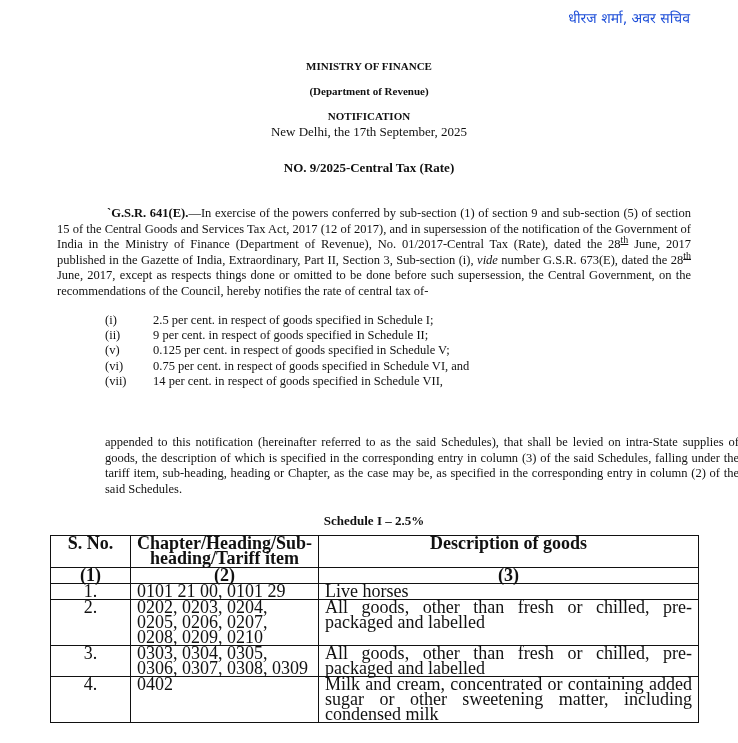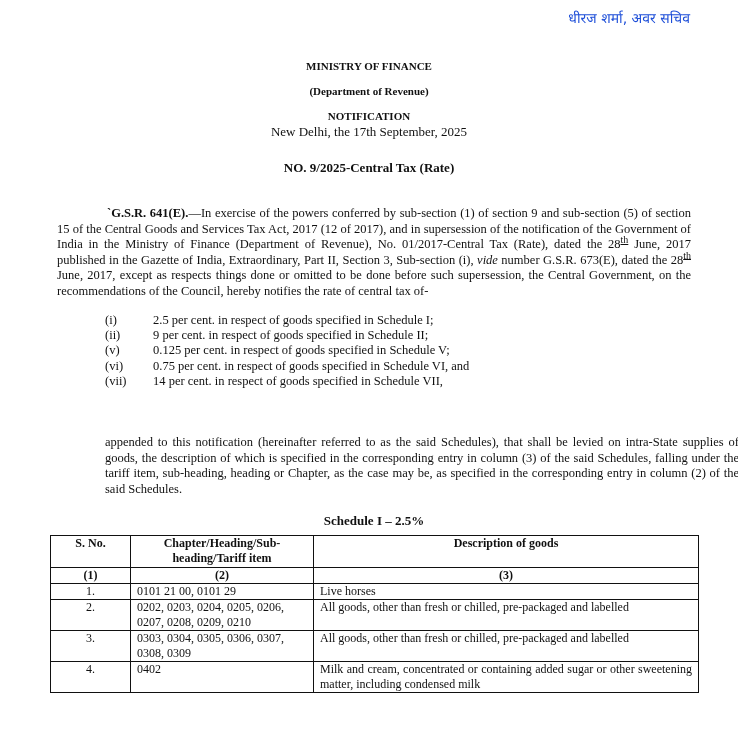--- a/index.html
+++ b/index.html
@@ -36,21 +36,21 @@
   .rate-row { display: flex; }
   .rate-num { width: 48px; }
 
   .schedule-title {
     position: absolute; top: 513px; left: 0; width: 748px; text-align: center;
     font-weight: bold; font-size: 13px;
   }
 
   table.schedule {
     position: absolute; left: 50px; top: 535px; width: 649px;
-    border-collapse: collapse; font-size: 12px; line-height: 15px;
+    border-collapse: collapse; font-size: 18px; line-height: 15px;
   }
   table.schedule td, table.schedule th {
     border: 1px solid #111; padding: 0 6px; vertical-align: top;
   }
   table.schedule th { font-weight: bold; text-align: center; }
   .c1 { width: 67px; text-align: center; }
   .c2 { width: 170px; margin-top: 46px; }
   .hdr-row th { height: 31px; }
   .num-row td { font-weight: bold; text-align: center; height: 14px; }
   .r1 td { height: 15px; }

